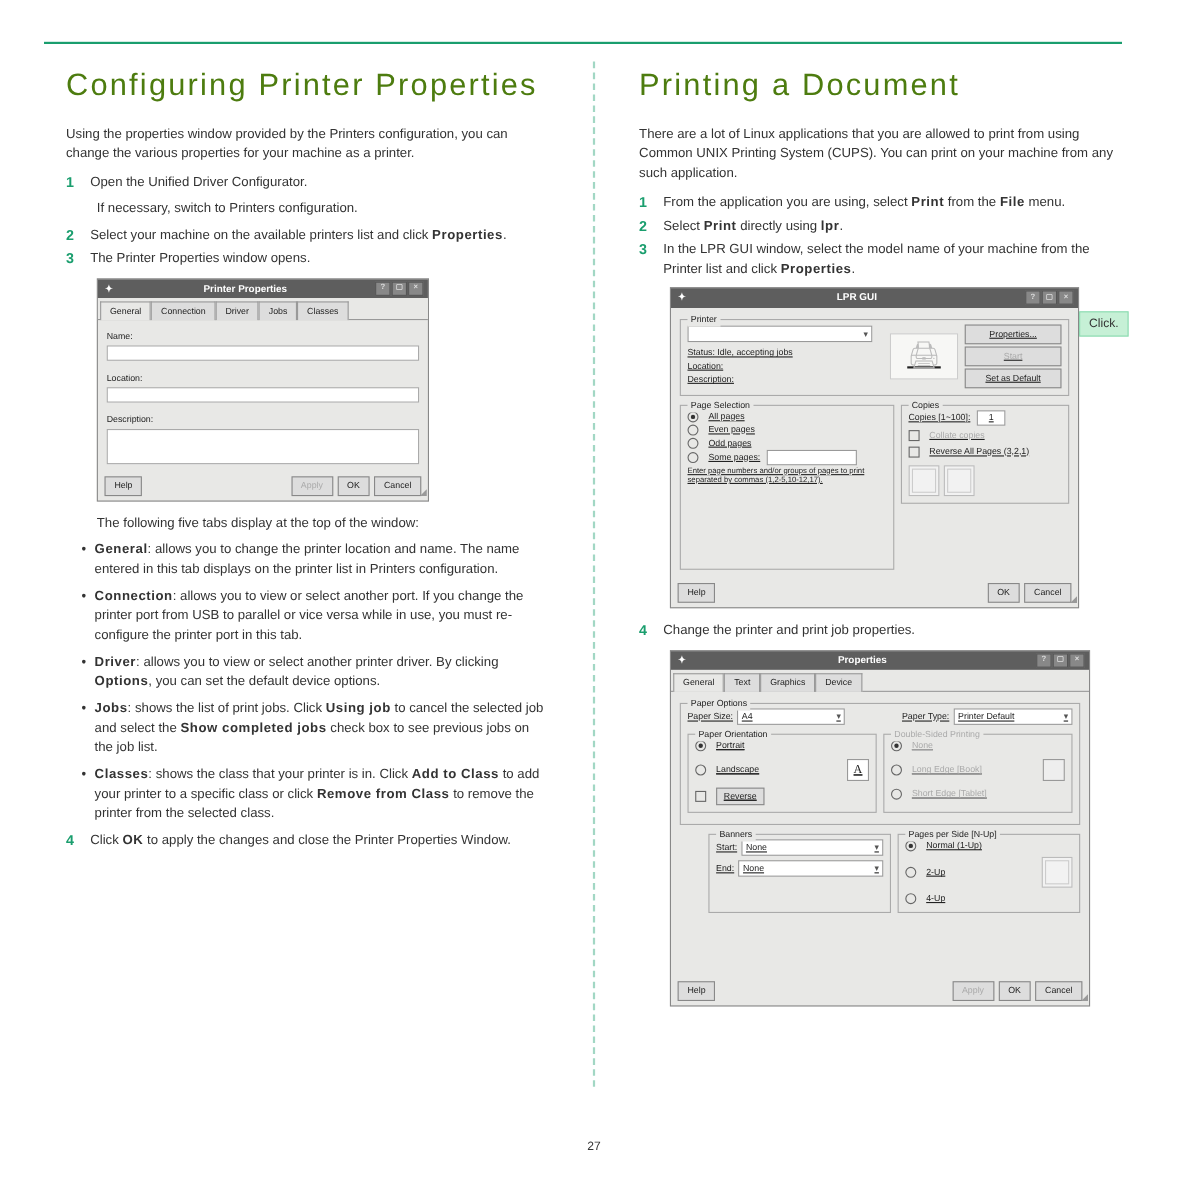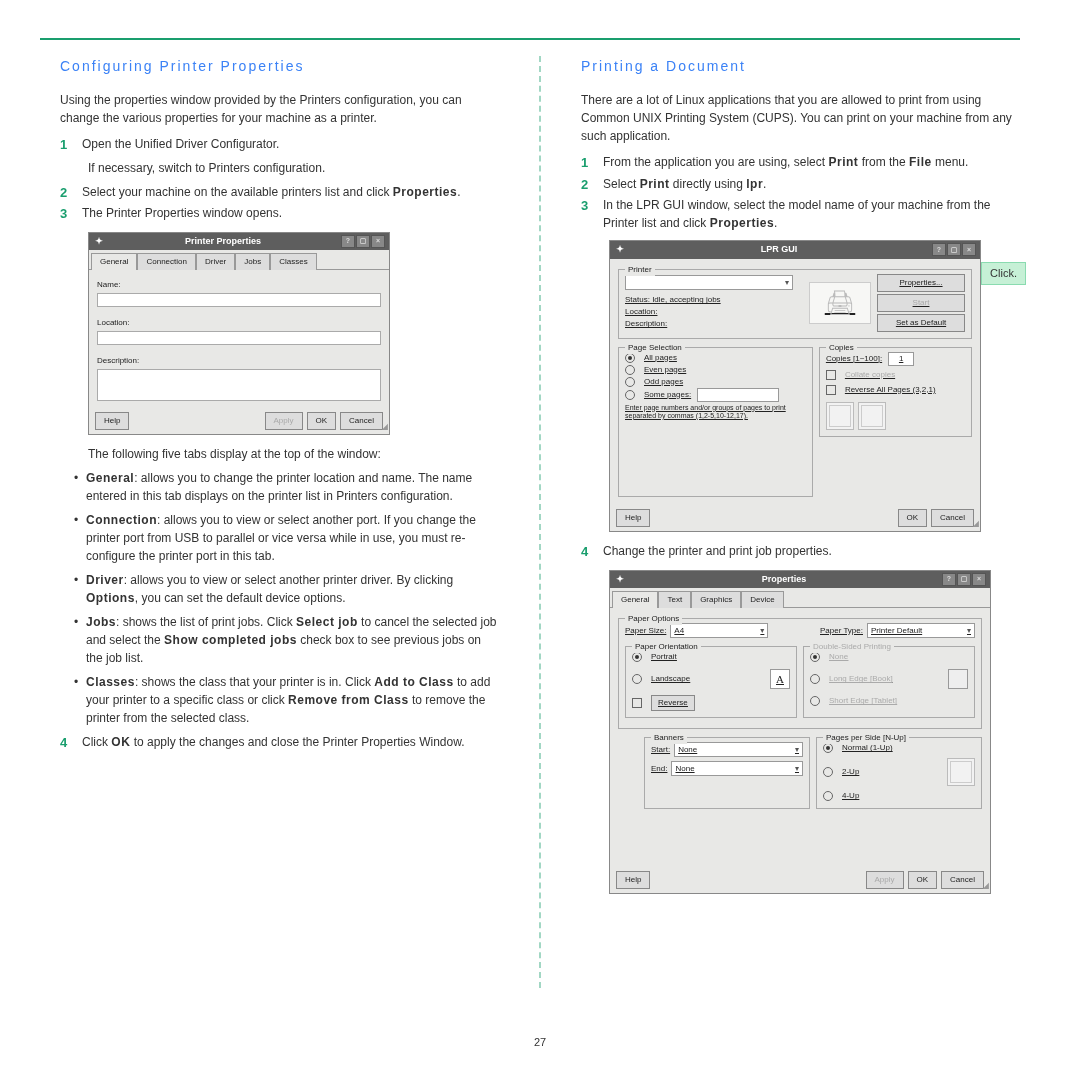--- a/index.html
+++ b/index.html
@@ -32,24 +32,24 @@
     font-size: 12px;
     line-height: 1.5;
   }
   .divider {
     width: 0;
     border-left: 2px dashed #1a9e6e;
     margin-top: 18px;
     opacity: 0.4;
   }
   h1 {
-    font-size: 14px;
+    font-size: 28px;
     font-weight: normal;
     letter-spacing: 2px;
-    color: #3b82f6;
+    color: #4d7c0f;
     margin: 0 0 14px 0;
   }
   h2 {
     font-size: 17px;
     font-weight: normal;
     letter-spacing: 1.5px;
     color: #222;
     margin: 18px 0 10px 0;
   }
   .para { margin: 0 0 8px 0; }
@@ -211,21 +211,21 @@
     <div class="bullet">
         <span class="dot">•</span>
         <span><span class="bold">Connection</span><span>: allows you to view or select another port. If you change the printer port from USB to parallel or vice versa while in use, you must re-configure the printer port in this tab.</span></span>
       </div>
     <div class="bullet">
         <span class="dot">•</span>
         <span><span class="bold">Driver</span><span>: allows you to view or select another printer driver. By clicking </span><span class="bold">Options</span><span>, you can set the default device options.</span></span>
       </div>
     <div class="bullet">
         <span class="dot">•</span>
-        <span><span class="bold">Jobs</span><span>: shows the list of print jobs. Click </span><span class="bold">Select job</span><span> to cancel the selected job and select the </span><span class="bold">Show completed jobs</span><span> check box to see previous jobs on the job list.</span></span>
+        <span><span class="bold">Jobs</span><span>: shows the list of print jobs. Click </span><span class="bold">Using job</span><span> to cancel the selected job and select the </span><span class="bold">Show completed jobs</span><span> check box to see previous jobs on the job list.</span></span>
       </div>
     <div class="bullet">
         <span class="dot">•</span>
         <span><span class="bold">Classes</span><span>: shows the class that your printer is in. Click </span><span class="bold">Add to Class</span><span> to add your printer to a specific class or click </span><span class="bold">Remove from Class</span><span> to remove the printer from the selected class.</span></span>
       </div>
 
     <div class="step">
       <span class="stepnum">4</span>
       <span class="steptext">
         <span>Click </span><span class="bold">OK</span><span> to apply the changes and close the Printer Properties Window.</span>

